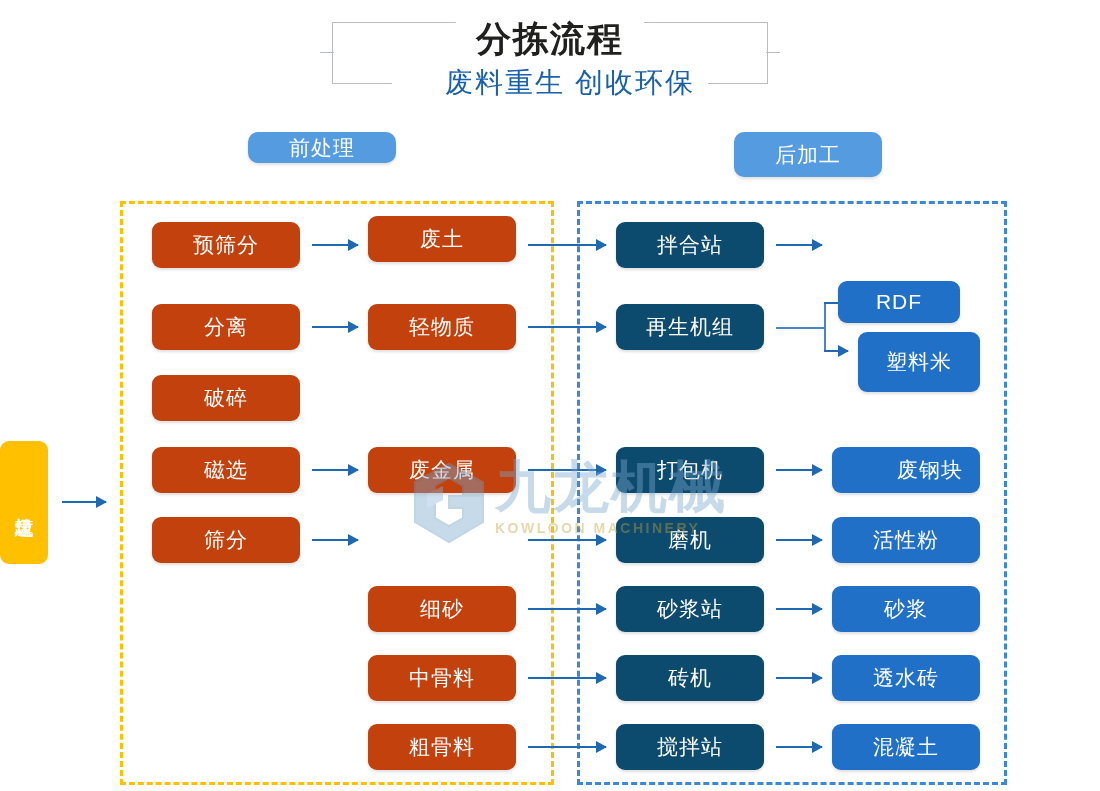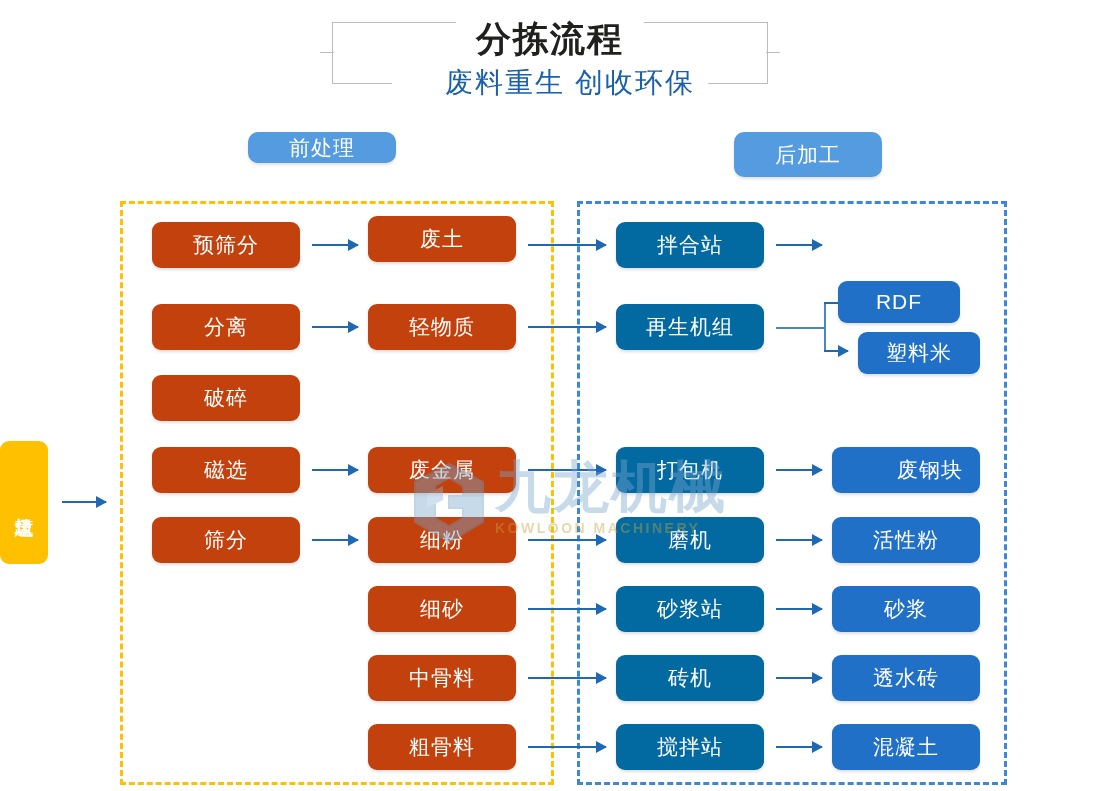--- a/index.html
+++ b/index.html
@@ -95,21 +95,21 @@
     border-radius:9px;
     display:flex;align-items:center;justify-content:center;
     color:#ffffff;
     font-size:21px;
     letter-spacing:1px;
     box-shadow:0 2px 3px rgba(0,0,0,0.13);
     box-sizing:border-box;
     white-space:nowrap;
   }
   .tone-mid  {background:#c2410c;}
-  .tone-light{background:#0369a1;}
+  .tone-light{background:#0c4a6e;}
   .tone-dark {background:#2070c8;}
 
   
   .col-a{left:152px;width:148px;}
   .col-b{left:368px;width:148px;}
   .col-c{left:616px;width:148px;}
   .col-d{left:832px;width:148px;}
   .h48{height:46px;}
 
   
@@ -191,35 +191,34 @@
   <div class="node tone-mid col-b h48" style="top:304px;">轻物质</div>
   <div class="arrow" style="left:528px;top:326px;width:78px;"></div>
   <div class="node tone-light col-c h48" style="top:304px;">再生机组</div>
 
   <div class="plainline" style="left:776px;top:327px;width:50px;"></div>
   <div class="vline" style="left:824px;top:303px;height:49px;background:#4a86c4;"></div>
   <div class="arrow" style="left:824px;top:302px;width:24px;"></div>
   <div class="arrow" style="left:824px;top:350px;width:24px;"></div>
 
   <div class="node tone-dark" style="left:838px;top:281px;width:122px;height:42px;">RDF</div>
-  <div class="node tone-dark" style="left:858px;top:332px;width:122px;height:42px;">塑料米</div>
+  <div class="node tone-dark" style="left:858px;top:332px;width:122px;height:60px;">塑料米</div>
 
   <div class="node tone-mid col-a h48" style="top:375px;">破碎</div>
 
   <div class="node tone-mid col-a h48" style="top:447px;">磁选</div>
   <div class="arrow" style="left:312px;top:469px;width:46px;"></div>
   <div class="node tone-mid col-b h48" style="top:447px;">废金属</div>
   <div class="arrow" style="left:528px;top:469px;width:78px;"></div>
   <div class="node tone-light col-c h48" style="top:447px;">打包机</div>
   <div class="arrow" style="left:776px;top:469px;width:46px;"></div>
   <div class="node tone-dark col-d h48" style="top:447px;padding-left:48px;">废钢块</div>
 
   <div class="node tone-mid col-a h48" style="top:517px;">筛分</div>
   <div class="arrow" style="left:312px;top:539px;width:46px;"></div>
-  <div class="node tone-mid col-b h48" style="top:517px;">细粉</div>
   <div class="arrow" style="left:528px;top:539px;width:78px;"></div>
   <div class="node tone-light col-c h48" style="top:517px;">磨机</div>
   <div class="arrow" style="left:776px;top:539px;width:46px;"></div>
   <div class="node tone-dark col-d h48" style="top:517px;">活性粉</div>
 
   <div class="node tone-mid col-b h48" style="top:586px;">细砂</div>
   <div class="arrow" style="left:528px;top:608px;width:78px;"></div>
   <div class="node tone-light col-c h48" style="top:586px;">砂浆站</div>
   <div class="arrow" style="left:776px;top:608px;width:46px;"></div>
   <div class="node tone-dark col-d h48" style="top:586px;">砂浆</div>

